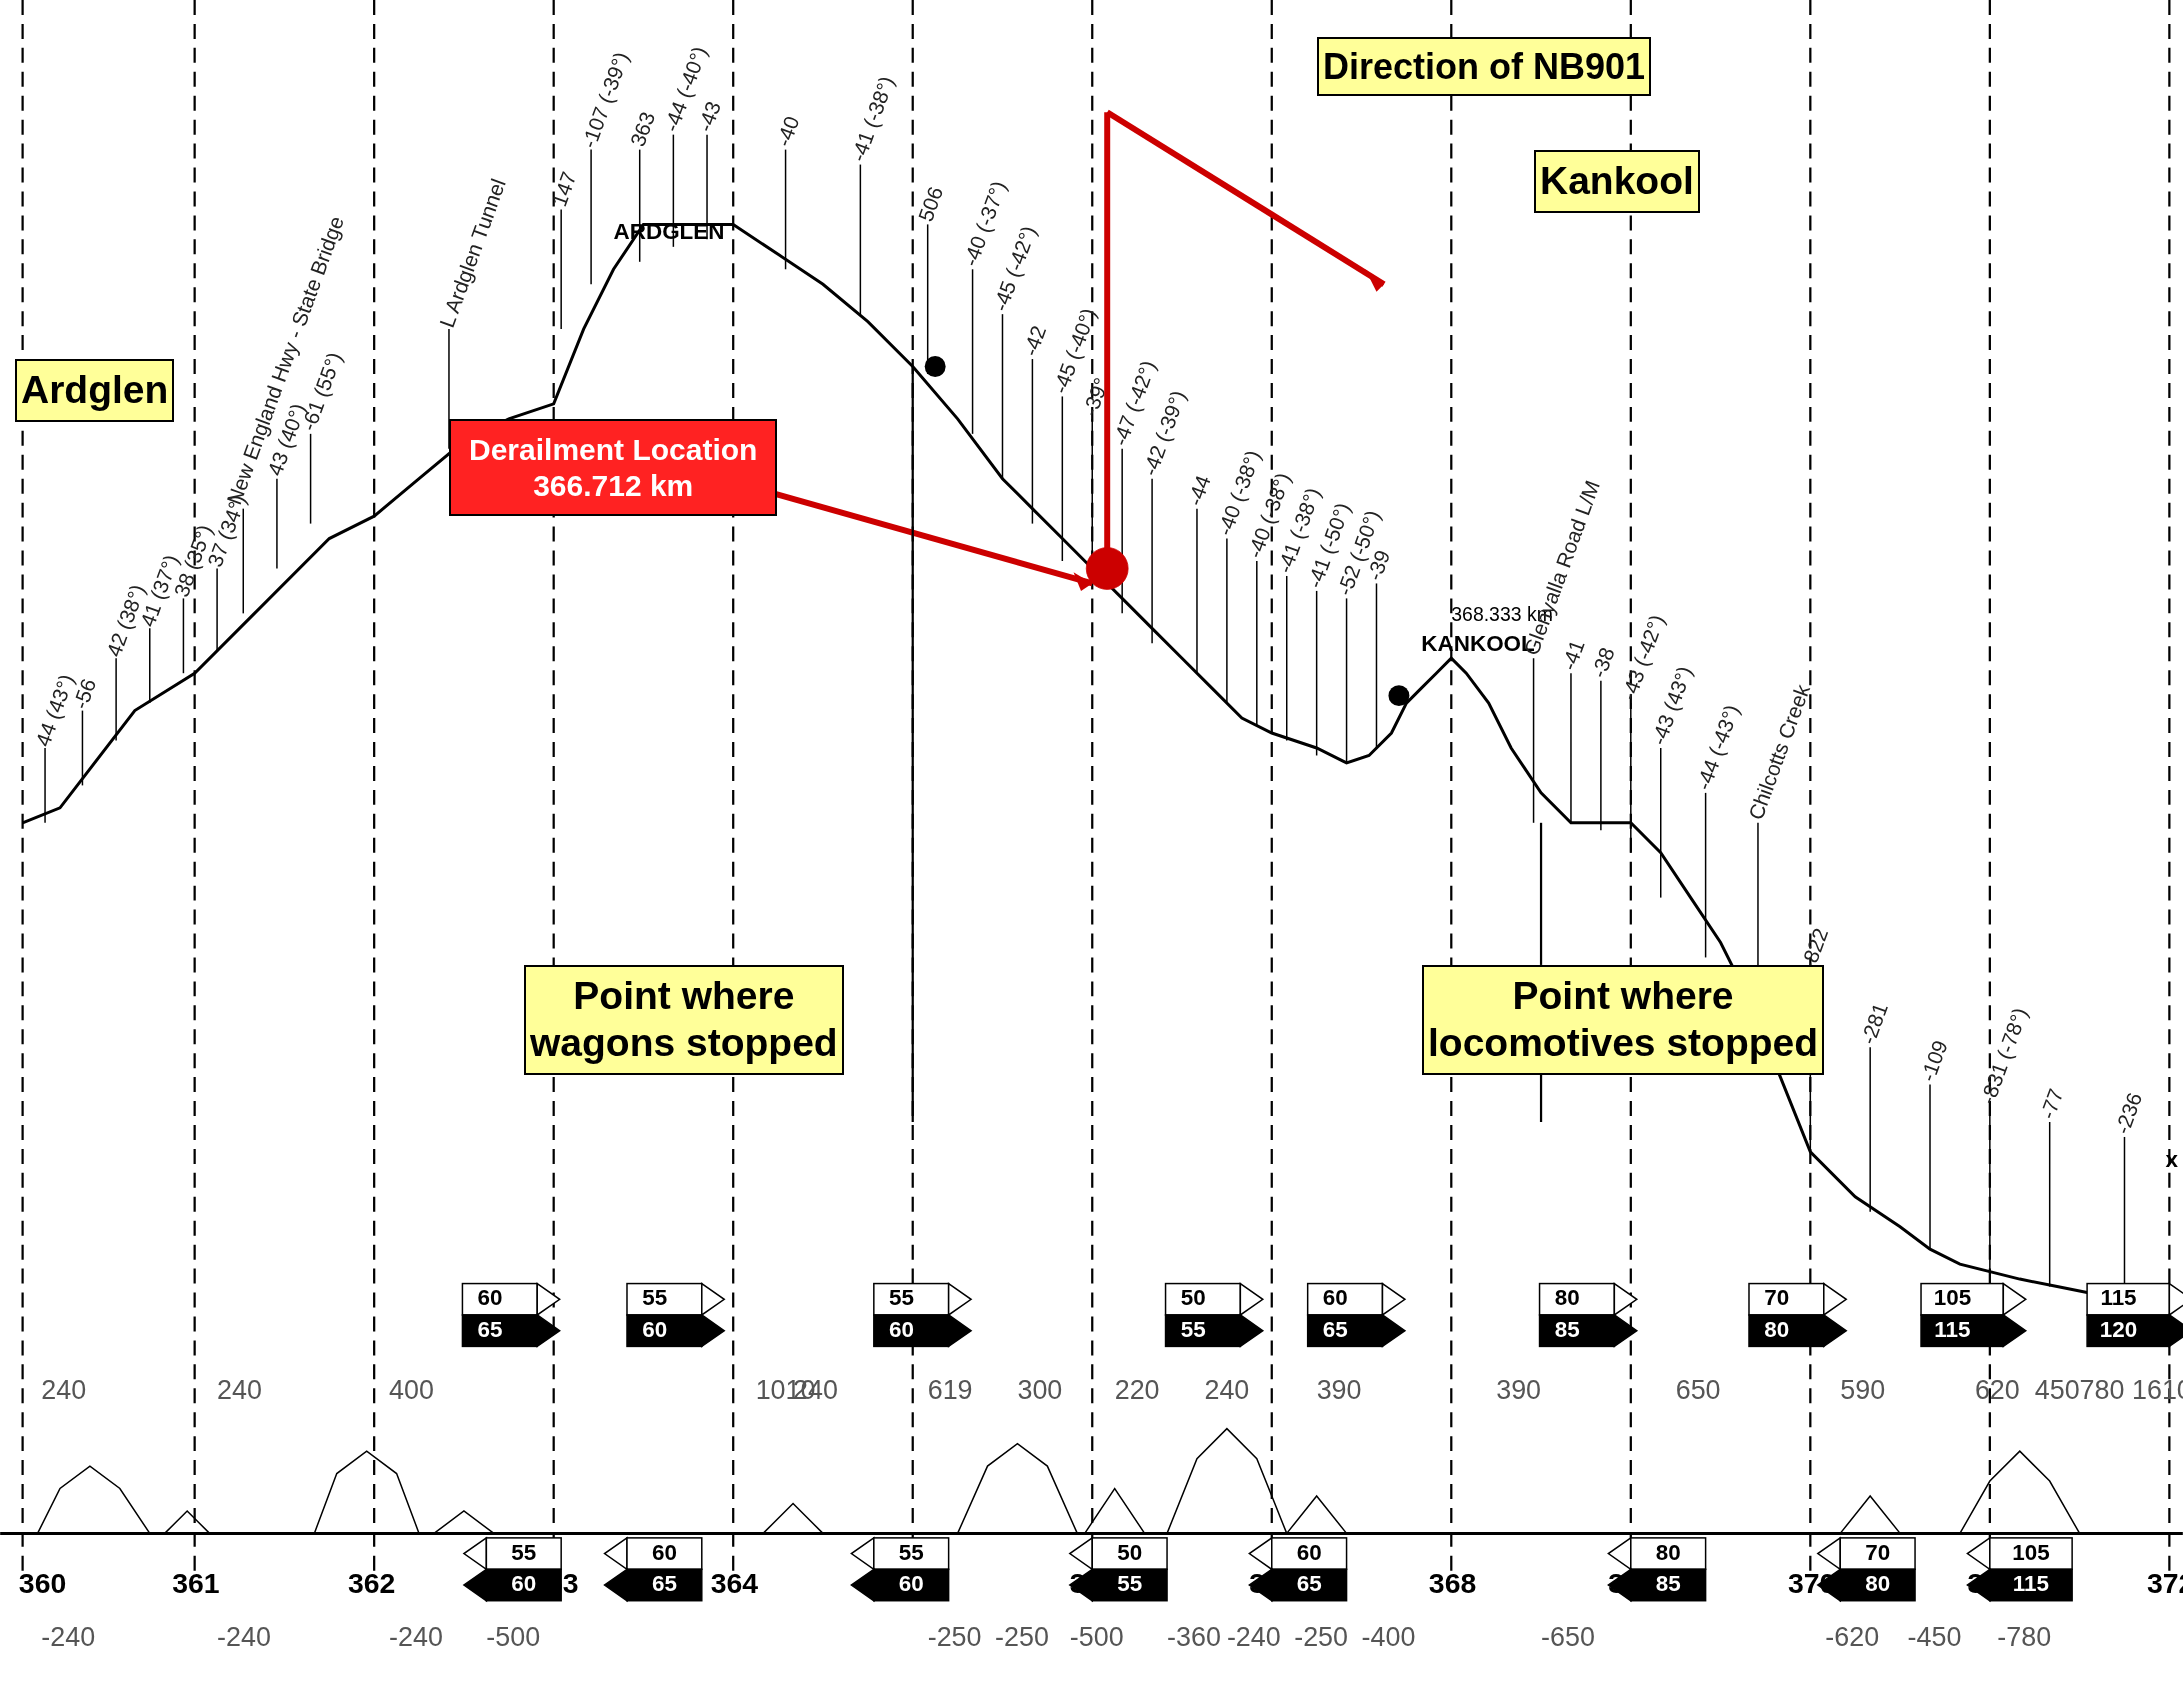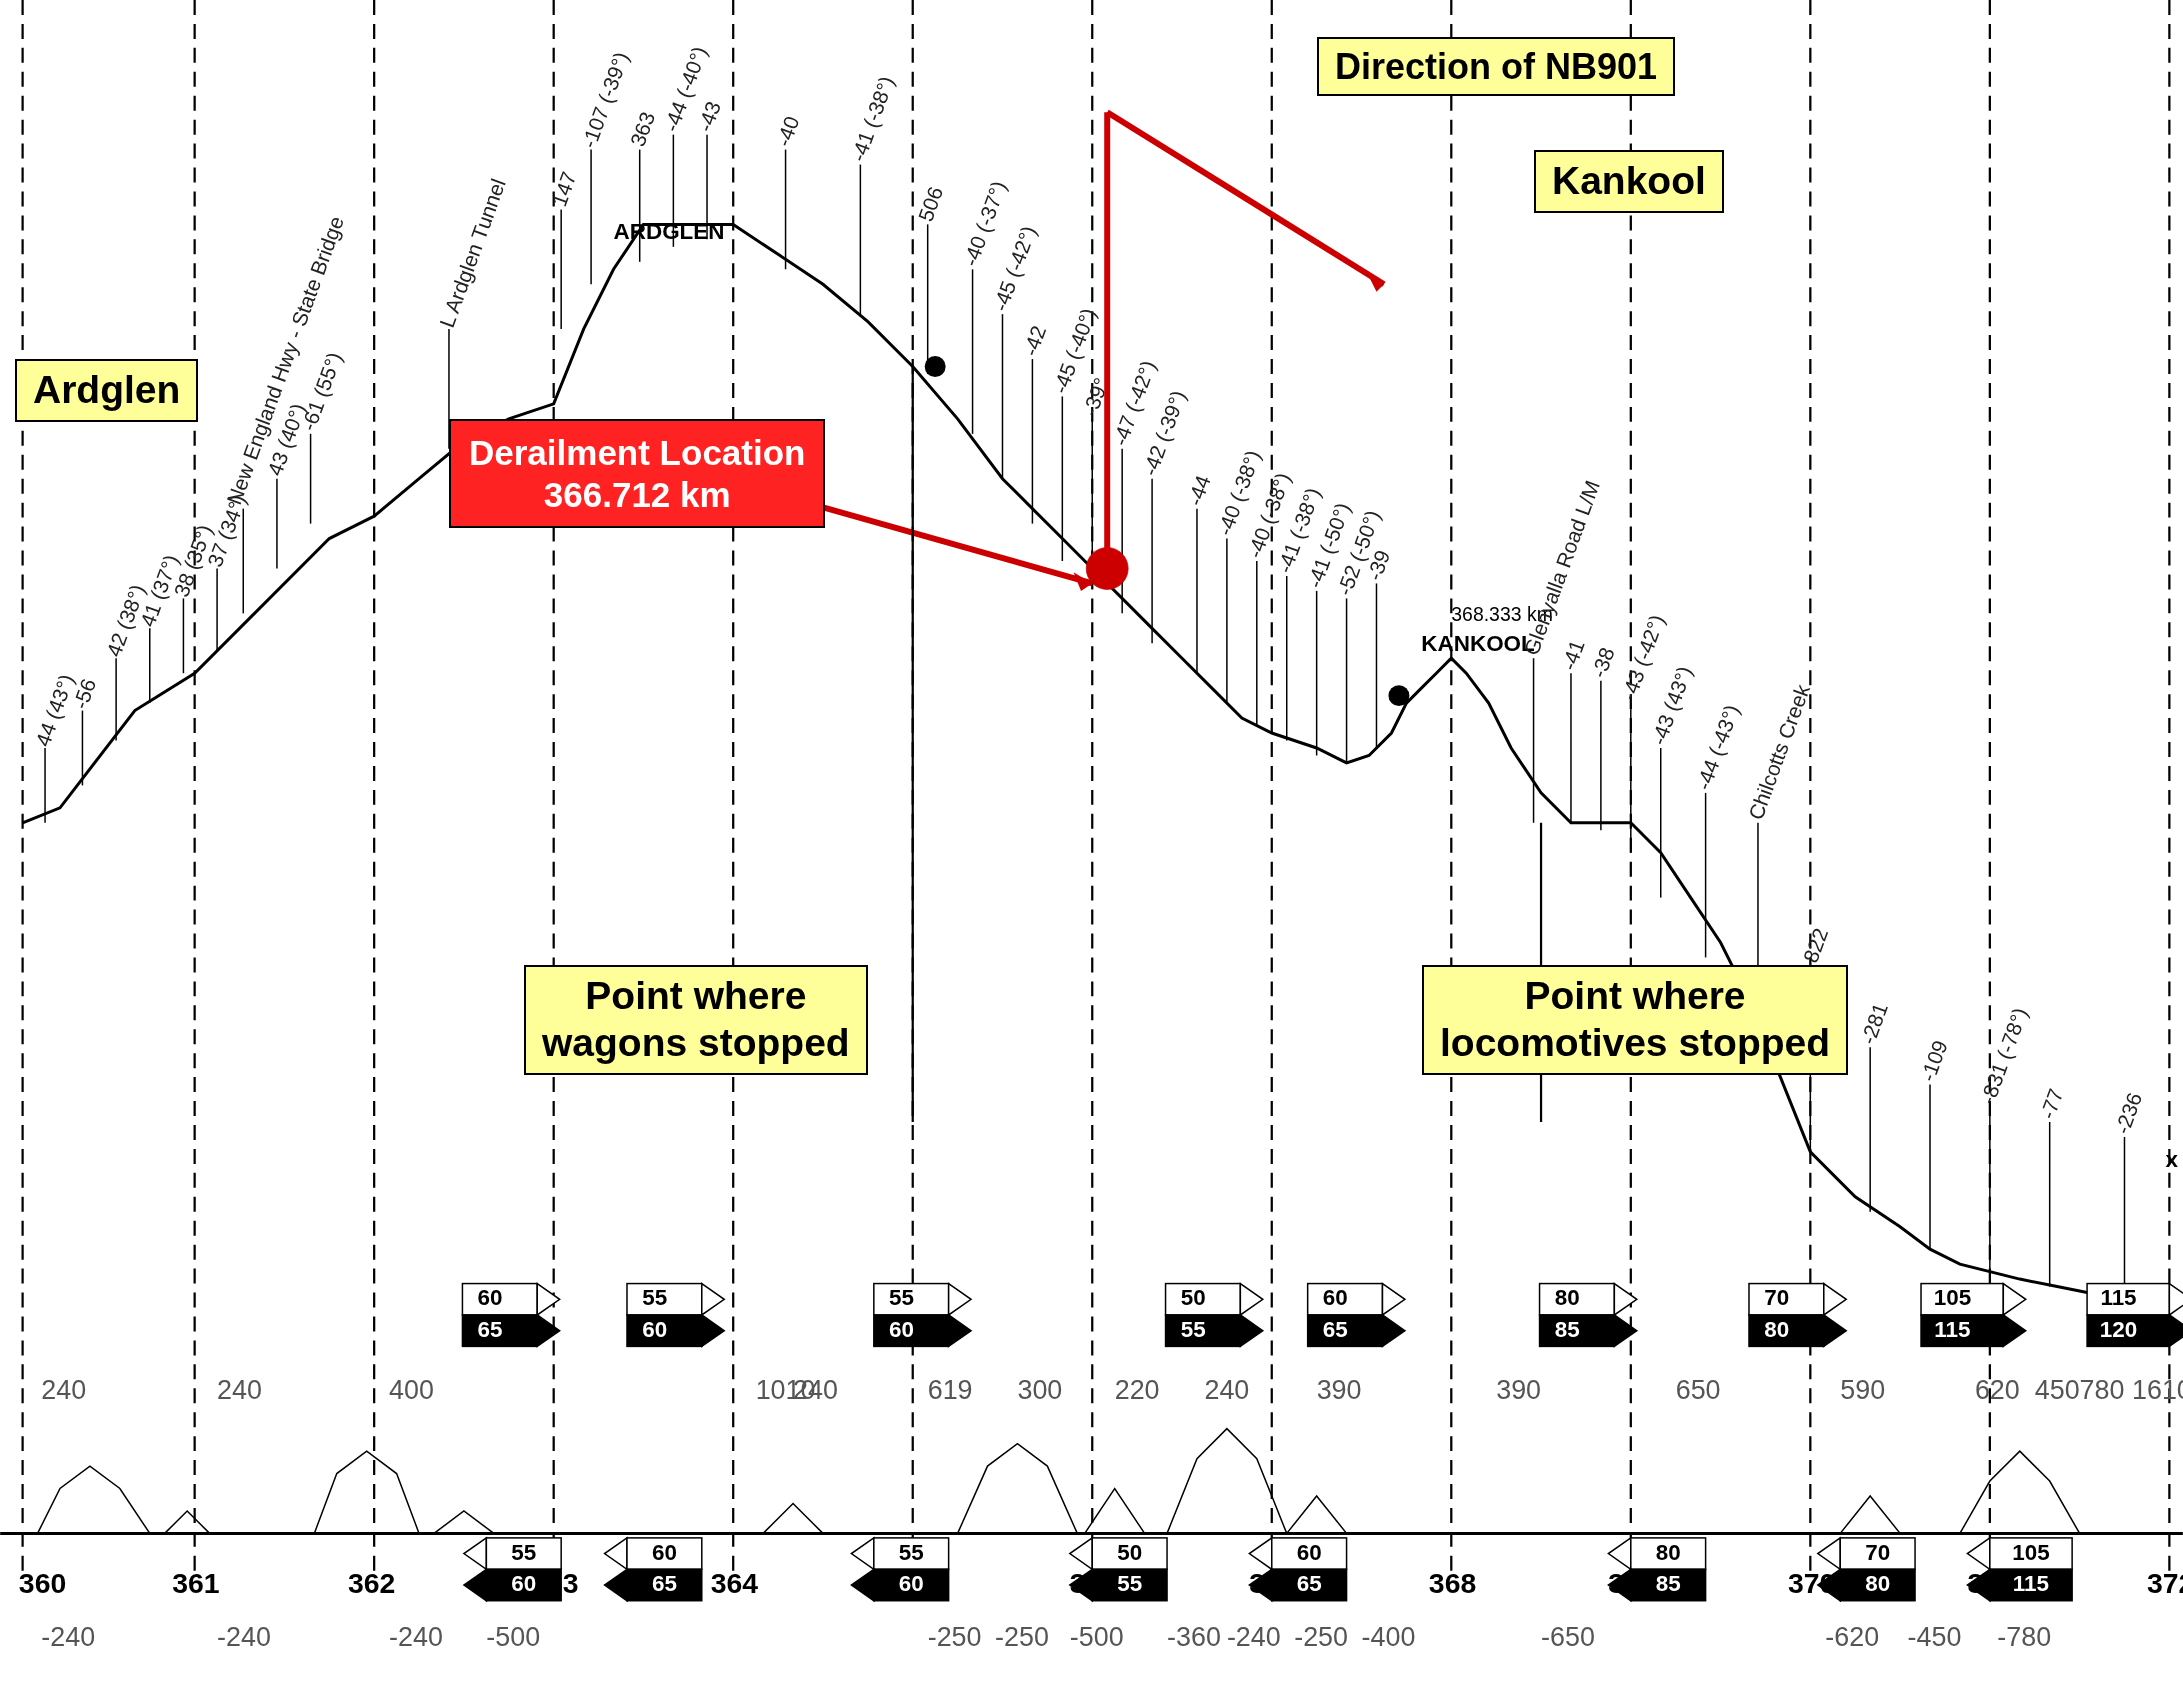--- a/index.html
+++ b/index.html
@@ -19,39 +19,39 @@
     }
     svg#diagram {
       position: absolute;
       top: 0; left: 0;
       width: 2183px;
       height: 1683px;
     }
     .label-box {
       position: absolute;
       border: 2.2px solid #000;
-      padding: 6px 16px;
+      padding: 6px 4px;
       font-weight: bold;
       font-size: 31px;
       line-height: 1.2;
     }
     .label-ardglen {
       left: 15px;
       top: 359px;
       background: #ffff99;
       border: 2.2px solid #000;
       font-size: 39px;
     }
     .label-derailment {
       left: 449px;
       top: 419px;
       background: #ff2222;
       border: 2.2px solid #000;
       color: #fff;
-      font-size: 35px;
+      font-size: 30px;
       text-align: center;
       padding: 10.5px 18px;
     }
     .label-direction {
       left: 1317px;
       top: 37px;
       background: #ffff99;
       border: 2.2px solid #000;
       font-size: 36px;
     }

